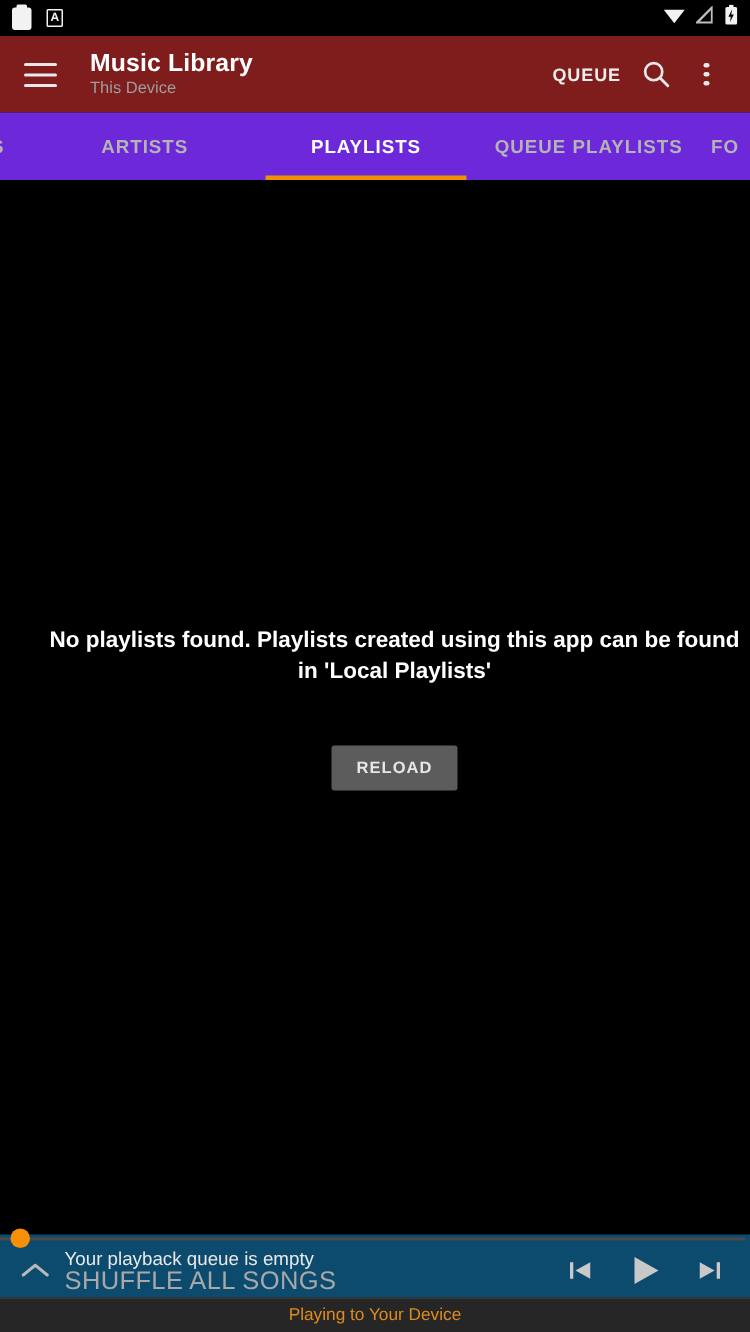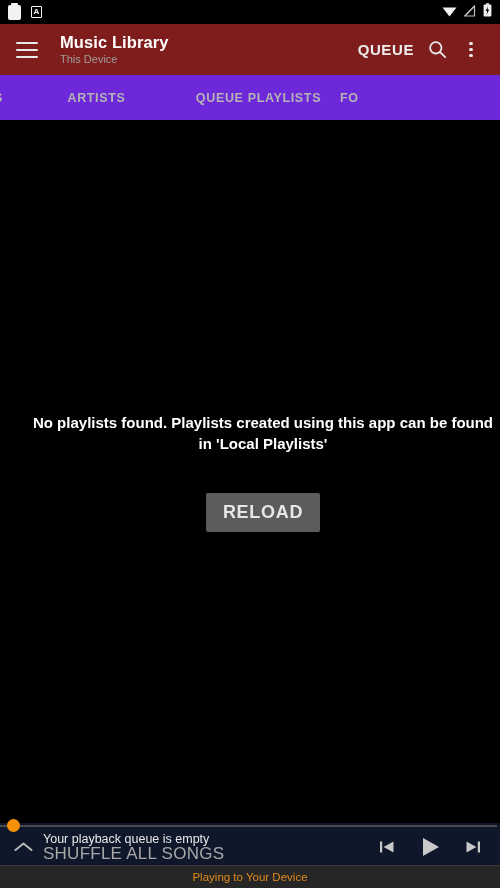--- a/index.html
+++ b/index.html
@@ -54,21 +54,21 @@
   .titles{ margin-left:22px; flex:1 1 auto; min-width:0; }
   .title{
     font-size:16.5px; font-weight:bold; color:#ffffff;
     line-height:18px; letter-spacing:.1px;
   }
   .subtitle{
     font-size:11px; color:#9e9e9e; line-height:14px; margin-top:1px;
   }
   .appbar-actions{ display:flex; align-items:center; gap:0px; }
   .queue-btn{
-    font-size:15px; font-weight:bold; color:#ededed;
+    font-size:12px; font-weight:bold; color:#ededed;
     letter-spacing:.6px; padding:8px 6px; cursor:pointer;
     background:none; border:none; font-family:inherit;
   }
   .icon-btn{
     width:34px; height:34px; display:flex; align-items:center; justify-content:center;
     cursor:pointer;
   }
   .dots{ display:flex; flex-direction:column; gap:3px; align-items:center; }
   .dots i{ width:3.2px; height:3.2px; border-radius:50%; background:#e8e8e8; display:block; }
 
@@ -104,28 +104,28 @@
   }
   .empty-msg{
     font-size:15px; font-weight:bold; color:#ffffff;
     text-align:center; line-height:21px;
     padding:0 6px; max-width:490px;
   }
   .reload-btn{
     margin-top:39px;
     background:#5c5c5c; color:#e6e6e6;
     border:none; font-family:inherit;
-    font-size:18px; font-weight:bold; letter-spacing:.7px;
+    font-size:11px; font-weight:bold; letter-spacing:.7px;
     padding:9px 17px; border-radius:2px; cursor:pointer;
   }
 
   
   .player{
     position:absolute; left:0; right:0; bottom:0;
-    background:#0f172a;
+    background:#0c4a6e;
     height:65px;
   }
   .progress{
     position:absolute; top:0; left:0; right:0; height:5px;
     cursor:pointer;
   }
   .progress-track{
     position:absolute; top:2px; left:0; right:3px;
     height:1.6px; background:#4a4a4a;
   }
@@ -206,20 +206,21 @@
         <i></i>
         <i></i>
       </div>
     </div>
   </div>
 </div>
 
 <div class="tabbar">
   <div class="tab partial-left">S</div>
   <div class="tab t-artists">ARTISTS</div>
+  <div class="tab t-playlists">PLAYLISTS</div>
   <div class="tab t-local">QUEUE PLAYLISTS</div>
   <div class="tab partial-right">FO</div>
 </div>
 
 <div class="content">
   <div class="empty-msg">No playlists found. Playlists created using this app can be found in 'Local Playlists'</div>
   <button class="reload-btn">RELOAD</button>
 </div>
 
 <div class="player">

